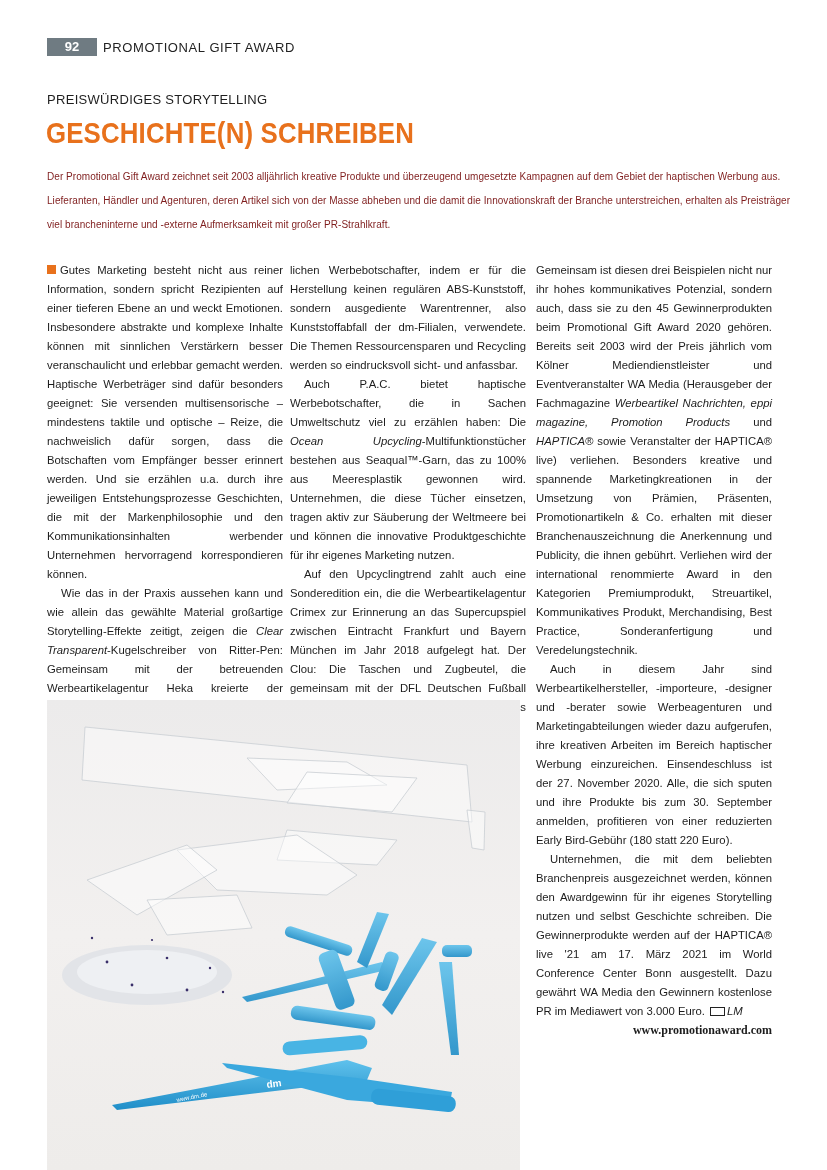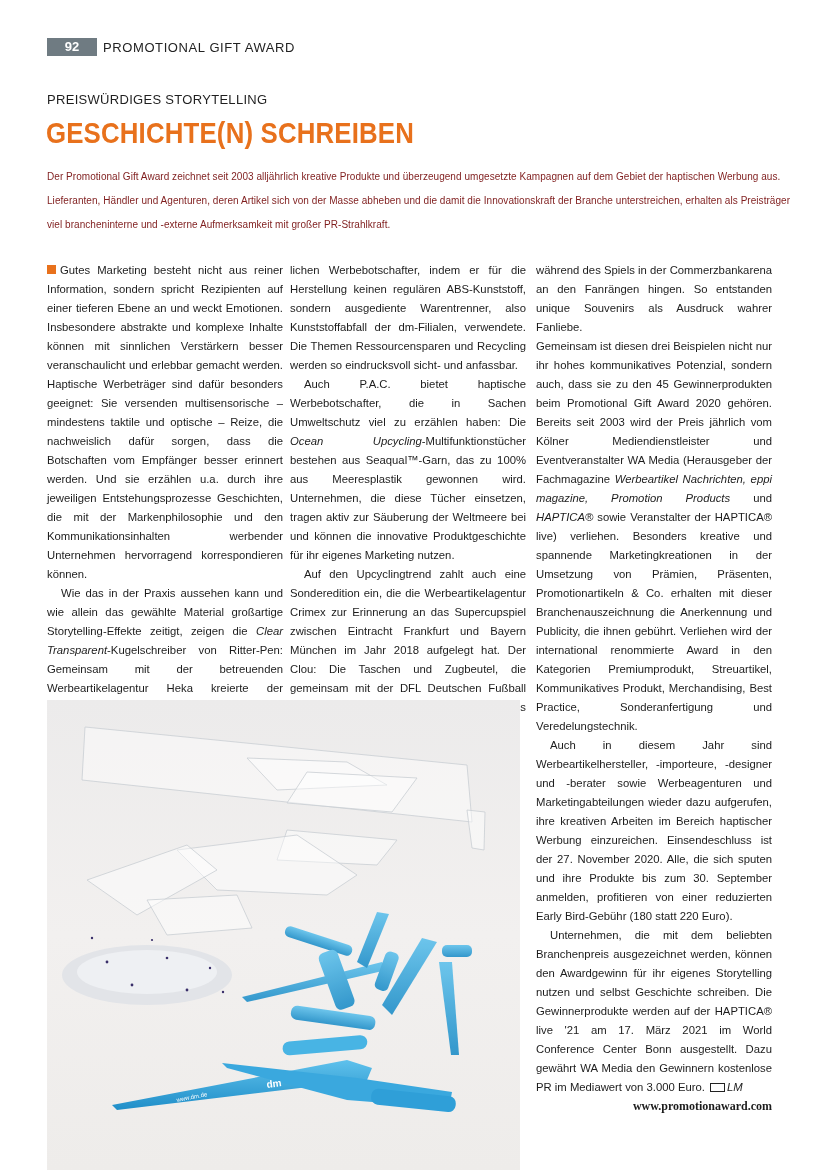--- a/index.html
+++ b/index.html
@@ -62,21 +62,20 @@
   <p class="indent"><span>Wie das in der Praxis aussehen kann und wie allein das gewählte Material großartige Storytelling-Effekte zeitigt, zeigen die </span><i>Clear Transparent</i><span id="p2b">-Kugelschreiber von Ritter-Pen: Gemeinsam mit der betreuenden Werbeartikelagentur Heka kreierte der Schreibgerätespezialist für die Drogeriekette dm aus einem eigentlich unscheinbaren Schreibgerät ein Paradebeispiel für einen umweltfreund</span></p>
 </div>
 
 <div class="col col2">
   <p><span id="p2c">lichen Werbebotschafter, indem er für die Herstellung keinen regulären ABS-Kunststoff, sondern ausgediente Warentrenner, also Kunststoffabfall der dm-Filialen, verwendete. Die Themen Ressourcensparen und Recycling werden so eindrucksvoll sicht- und anfassbar.</span></p>
   <p class="indent"><span>Auch P.A.C. bietet haptische Werbebotschafter, die in Sachen Umweltschutz viel zu erzählen haben: Die </span><i>Ocean Upcycling</i><span>-Multifunktionstücher bestehen aus Seaqual™-Garn, das zu 100% aus Meeresplastik gewonnen wird. Unternehmen, die diese Tücher einsetzen, tragen aktiv zur Säuberung der Weltmeere bei und können die innovative Produktgeschichte für ihr eigenes Marketing nutzen.</span></p>
   <p class="indent"><span id="p4a">Auf den Upcyclingtrend zahlt auch eine Sonderedition ein, die die Werbeartikelagentur Crimex zur Erinnerung an das Supercupspiel zwischen Eintracht Frankfurt und Bayern München im Jahr 2018 aufgelegt hat. Der Clou: Die Taschen und Zugbeutel, die gemeinsam mit der DFL Deutschen Fußball Liga entstanden sind, wurden aus Originalbannern gefertigt, die </span></p>
 </div>
 
 <div class="col col3">
-  <p><span id="p4b">während des Spiels in der Commerzbankarena an den Fanrängen hingen. So entstanden unique Souvenirs als Ausdruck wahrer Fanliebe.</span></p>
   <p><span>Gemeinsam ist diesen drei Beispielen nicht nur ihr hohes kommunikatives Potenzial, sondern auch, dass sie zu den 45 Gewinnerprodukten beim Promotional Gift Award 2020 gehören. Bereits seit 2003 wird der Preis jährlich vom Kölner Mediendienstleister und Eventveranstalter WA Media (Herausgeber der Fachmagazine </span><i>Werbeartikel Nachrichten, eppi magazine, Promotion Products</i><span> und </span><i>HAPTICA®</i><span> sowie Veranstalter der HAPTICA® live) verliehen. Besonders kreative und spannende Marketingkreationen in der Umsetzung von Prämien, Präsenten, Promotionartikeln &amp; Co. erhalten mit dieser Branchenauszeichnung die Anerkennung und Publicity, die ihnen gebührt. Verliehen wird der international renommierte Award in den Kategorien Premiumprodukt, Streuartikel, Kommunikatives Produkt, Merchandising, Best Practice, Sonderanfertigung und Veredelungstechnik.</span></p>
   <p class="indent"><span>Auch in diesem Jahr sind Werbeartikelhersteller, -importeure, -designer und -berater sowie Werbeagenturen und Marketingabteilungen wieder dazu aufgerufen, ihre kreativen Arbeiten im Bereich haptischer Werbung einzureichen. Einsendeschluss ist der 27. November 2020. Alle, die sich sputen und ihre Produkte bis zum 30. September anmelden, profitieren von einer reduzierten Early Bird-Gebühr (180 statt 220 Euro).</span></p>
   <p class="indent"><span>Unternehmen, die mit dem beliebten Branchenpreis ausgezeichnet werden, können den Awardgewinn für ihr eigenes Storytelling nutzen und selbst Geschichte schreiben. Die Gewinnerprodukte werden auf der HAPTICA® live '21 am 17. März 2021 im World Conference Center Bonn ausgestellt. Dazu gewährt WA Media den Gewinnern kostenlose PR im Mediawert von 3.000 Euro.</span> <span class="sig-box"></span><span class="sig">LM</span></p>
   <p class="url">www.promotionaward.com</p>
 </div>
 
 <div class="photo" title="Transparente Warentrenner, Kunststoffgranulat und blaue Kugelschreiber mit dm-Aufdruck">
   <svg viewBox="0 0 473 470" preserveAspectRatio="none">
     <defs>
       <linearGradient id="bg" x1="0" y1="0" x2="0" y2="1">

